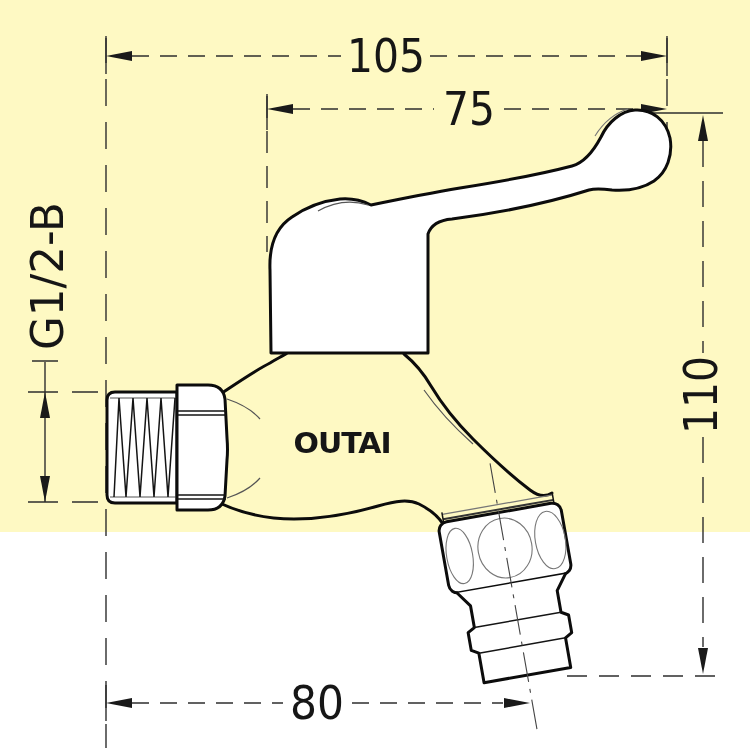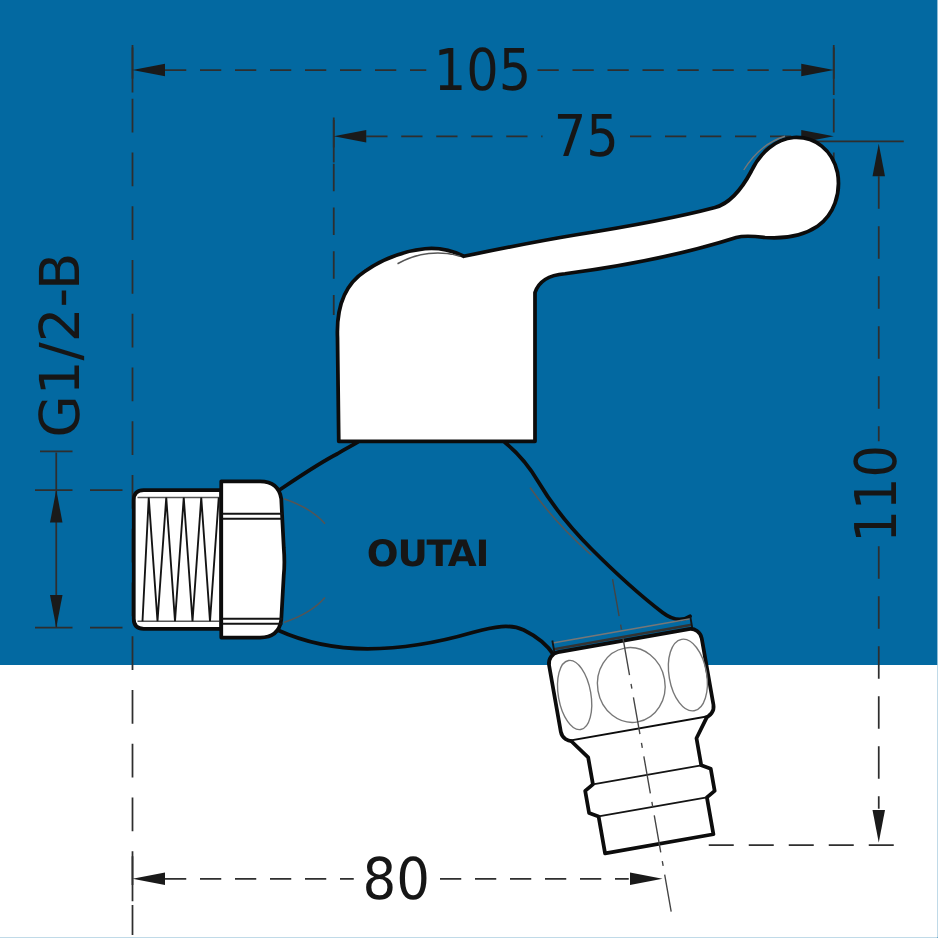--- a/index.html
+++ b/index.html
@@ -7,21 +7,21 @@
     padding: 0;
     background: #ffffff;
     width: 750px;
     height: 750px;
     overflow: hidden;
   }
   .stage {
     position: relative;
     width: 750px;
     height: 532px;
-    background: #0369a1;
+    background: #fef9c3;
     font-family: "DejaVu Sans", "Liberation Sans", sans-serif;
   }
   svg { display: block; }
   text {
     font-family: "DejaVu Sans", "Liberation Sans", sans-serif;
     fill: #161616;
   }
   .dim-text { font-size: 46px; }
   .dim-text-small { font-size: 44px; }
   .brand-text { font-size: 29px; font-weight: bold; letter-spacing: -1px; }

